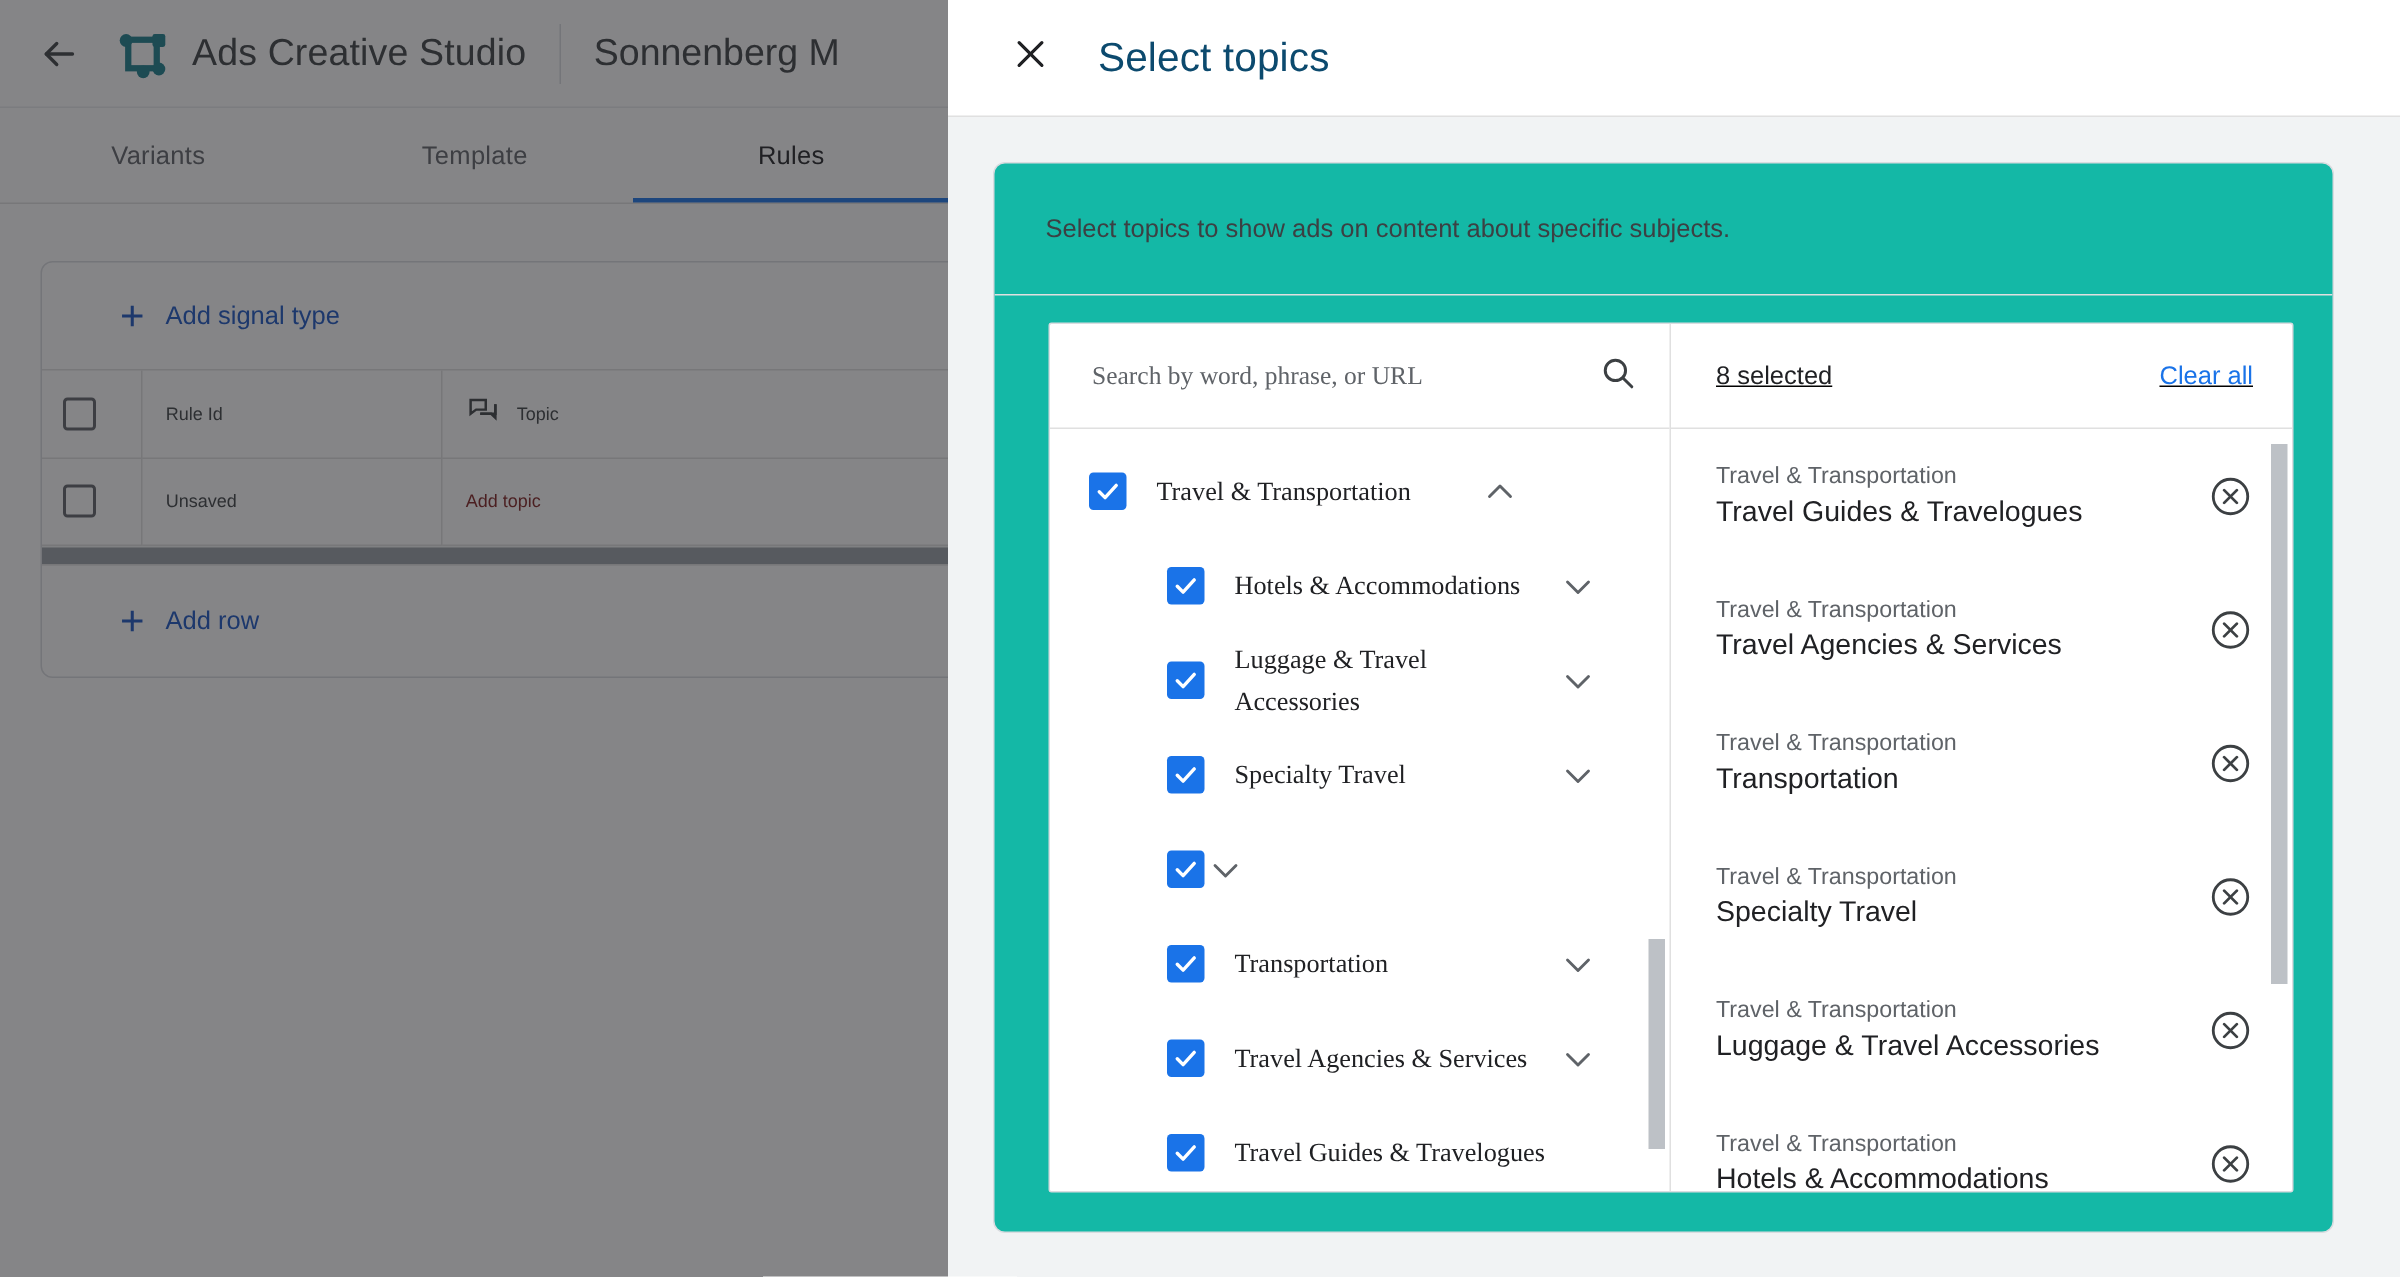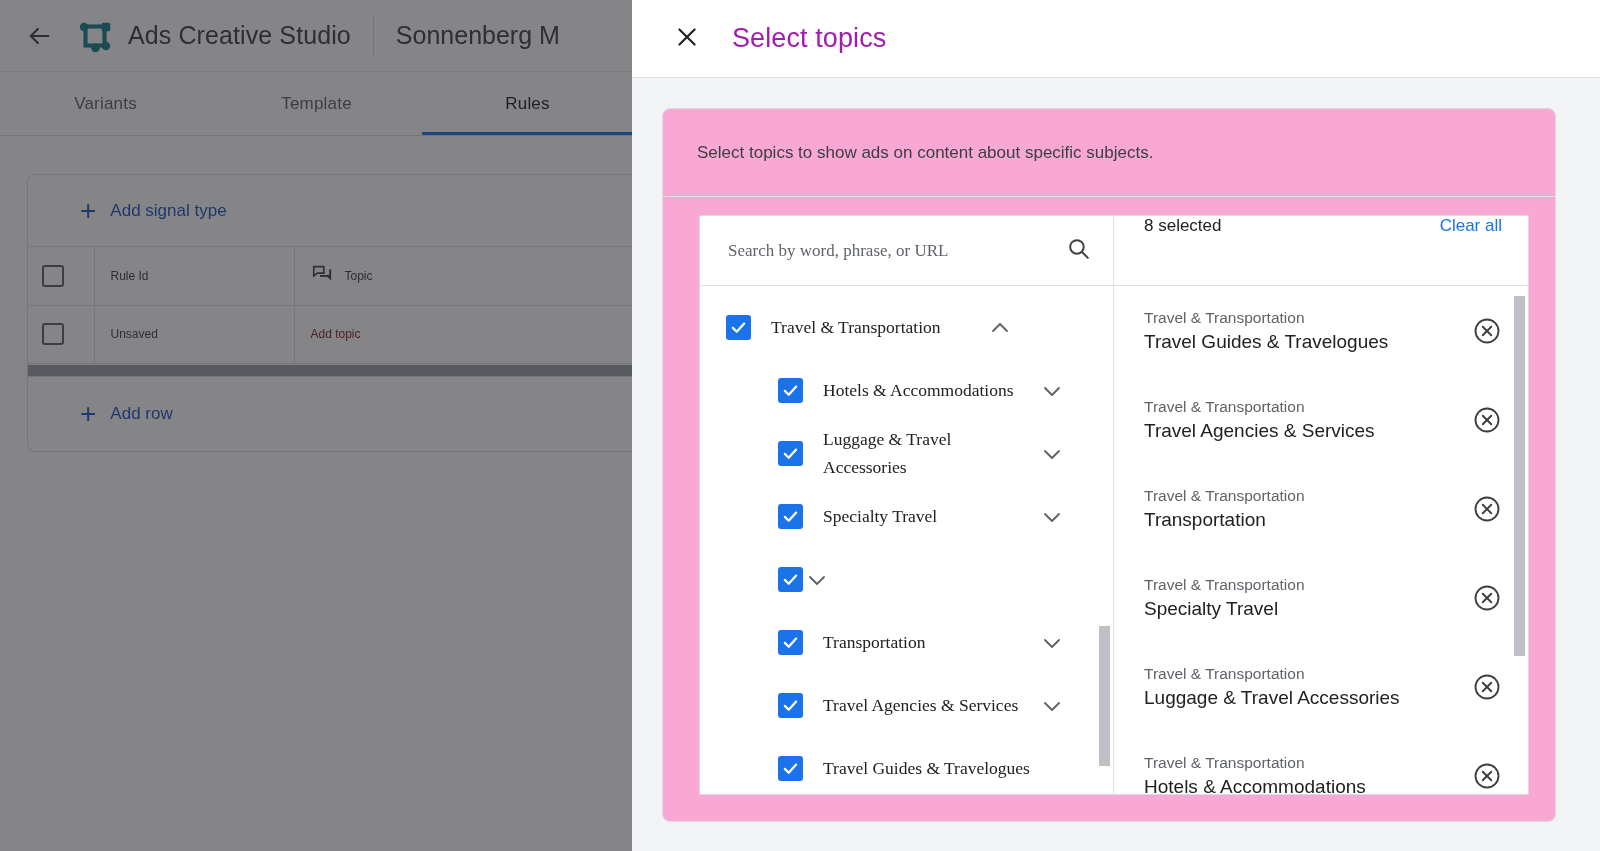--- a/index.html
+++ b/index.html
@@ -127,28 +127,28 @@
   .dlg-header {
     height: 78px; background: #ffffff; flex: none;
     display: flex; align-items: center;
     border-bottom: 1px solid #e0e0e0;
   }
   .dlg-close {
     margin-left: 32px; width: 46px; height: 46px; border-radius: 50%;
     display: flex; align-items: center; justify-content: center; cursor: pointer;
   }
   .dlg-title {
-    margin-left: 22px; font-size: 27px; color: #a21caf; letter-spacing: .1px;
+    margin-left: 22px; font-size: 27px; color: #0c4a6e; letter-spacing: .1px;
   }
 
   .dlg-body {
     flex: 1 1 auto; padding: 30px 44px 24px 30px; overflow: hidden;
   }
   .dlg-card {
-    background: #f9a8d4; border: 1px solid #dadce0; border-radius: 8px;
+    background: #14b8a6; border: 1px solid #dadce0; border-radius: 8px;
     height: 714px; display: flex; flex-direction: column; overflow: hidden;
   }
   .dlg-desc {
     height: 88px; flex: none;
     display: flex; align-items: center; padding-left: 34px;
     font-size: 17px; color: #3c4043;
     border-bottom: 1px solid #e0e0e0;
   }
 
   .picker-wrap { flex: 1 1 auto; padding: 18px 26px 26px 36px; overflow: hidden; }
@@ -164,23 +164,24 @@
     height: 70px; flex: none; display: flex; align-items: center;
     padding: 0 22px 0 28px; border-bottom: 1px solid #e0e0e0;
   }
   .search-input {
     flex: 1 1 auto; border: none; outline: none; background: transparent;
     font-size: 17px; color: #3c4043; font-family: inherit;
   }
   .search-input::placeholder { color: #5f6368; }
 
   .pane-head-right {
-    height: 70px; flex: none; display: flex; align-items: flex-start;
+    height: 70px; flex: none; display: flex; align-items: center;
     justify-content: space-between; padding: 0 26px 0 30px;
     border-bottom: 1px solid #e0e0e0;
+    text-decoration: underline;
   }
   .sel-count { font-size: 17px; color: #202124; }
   .clear-all { font-size: 17px; color: #1a73e8; cursor: pointer; }
 
   .scroll-area { flex: 1 1 auto; position: relative; overflow: hidden; }
 
   
   .tree-list { padding-top: 10px; }
   .tree-row {
     display: flex; align-items: center; min-height: 63px;

